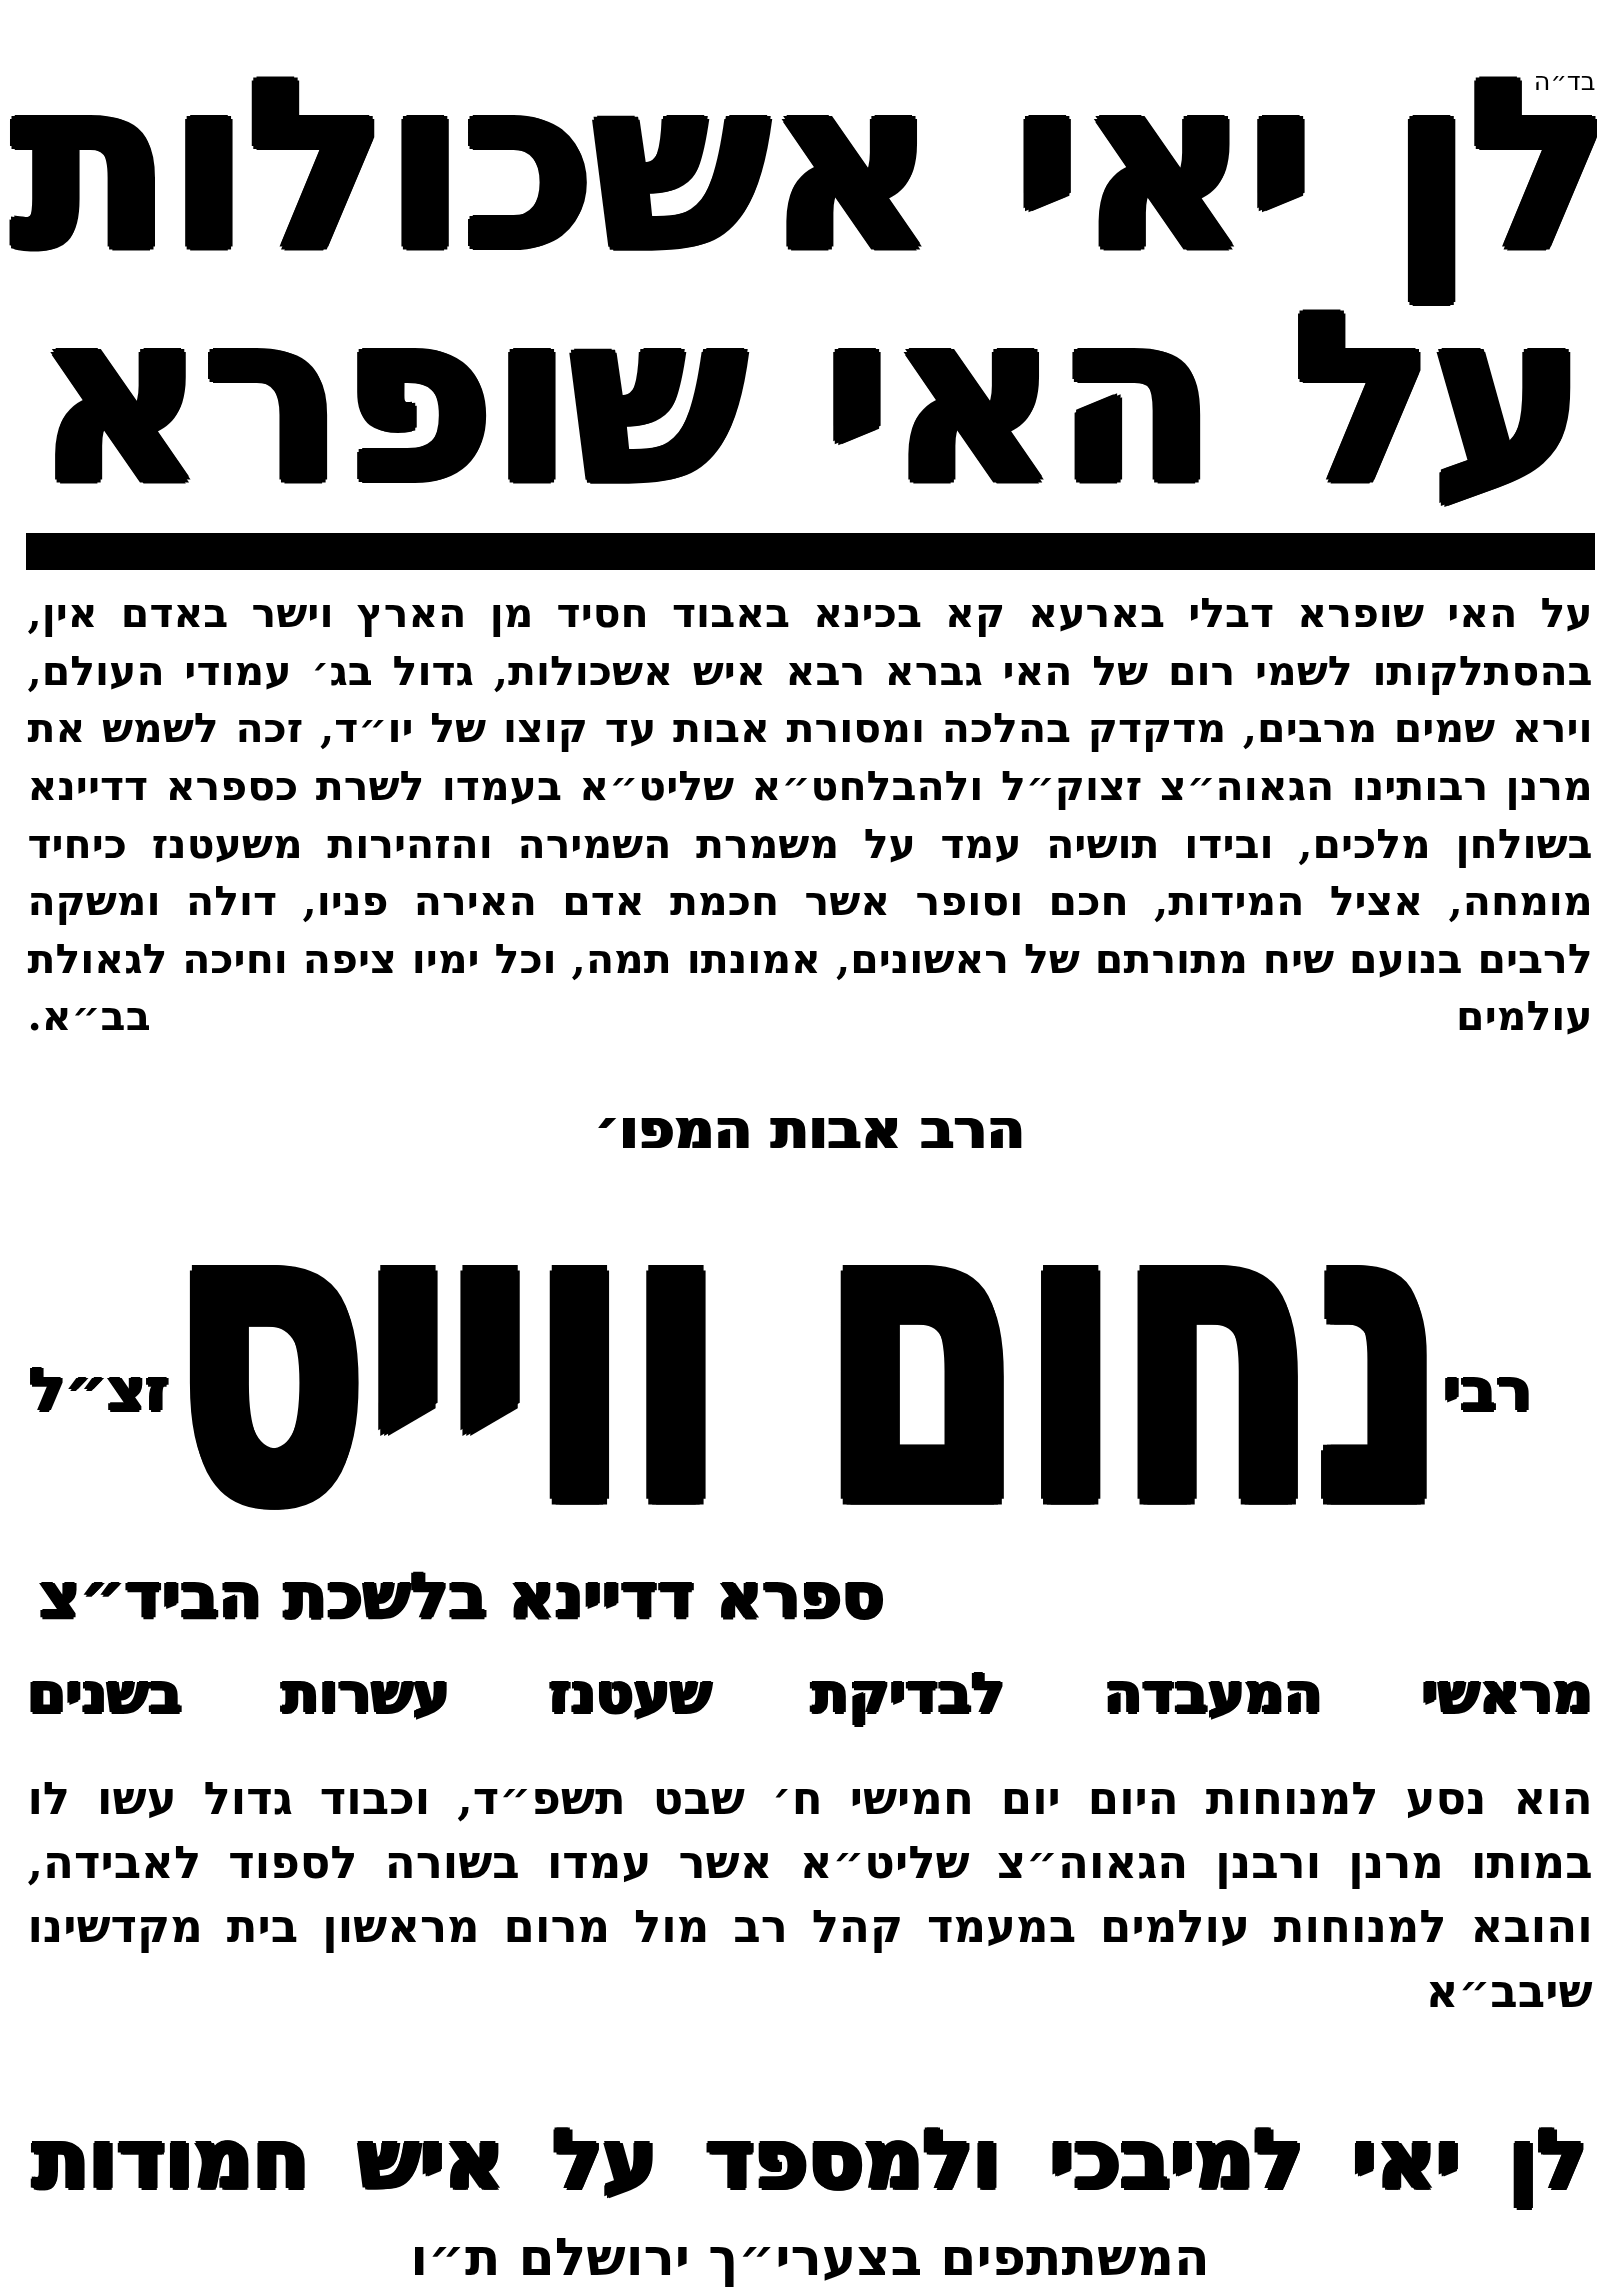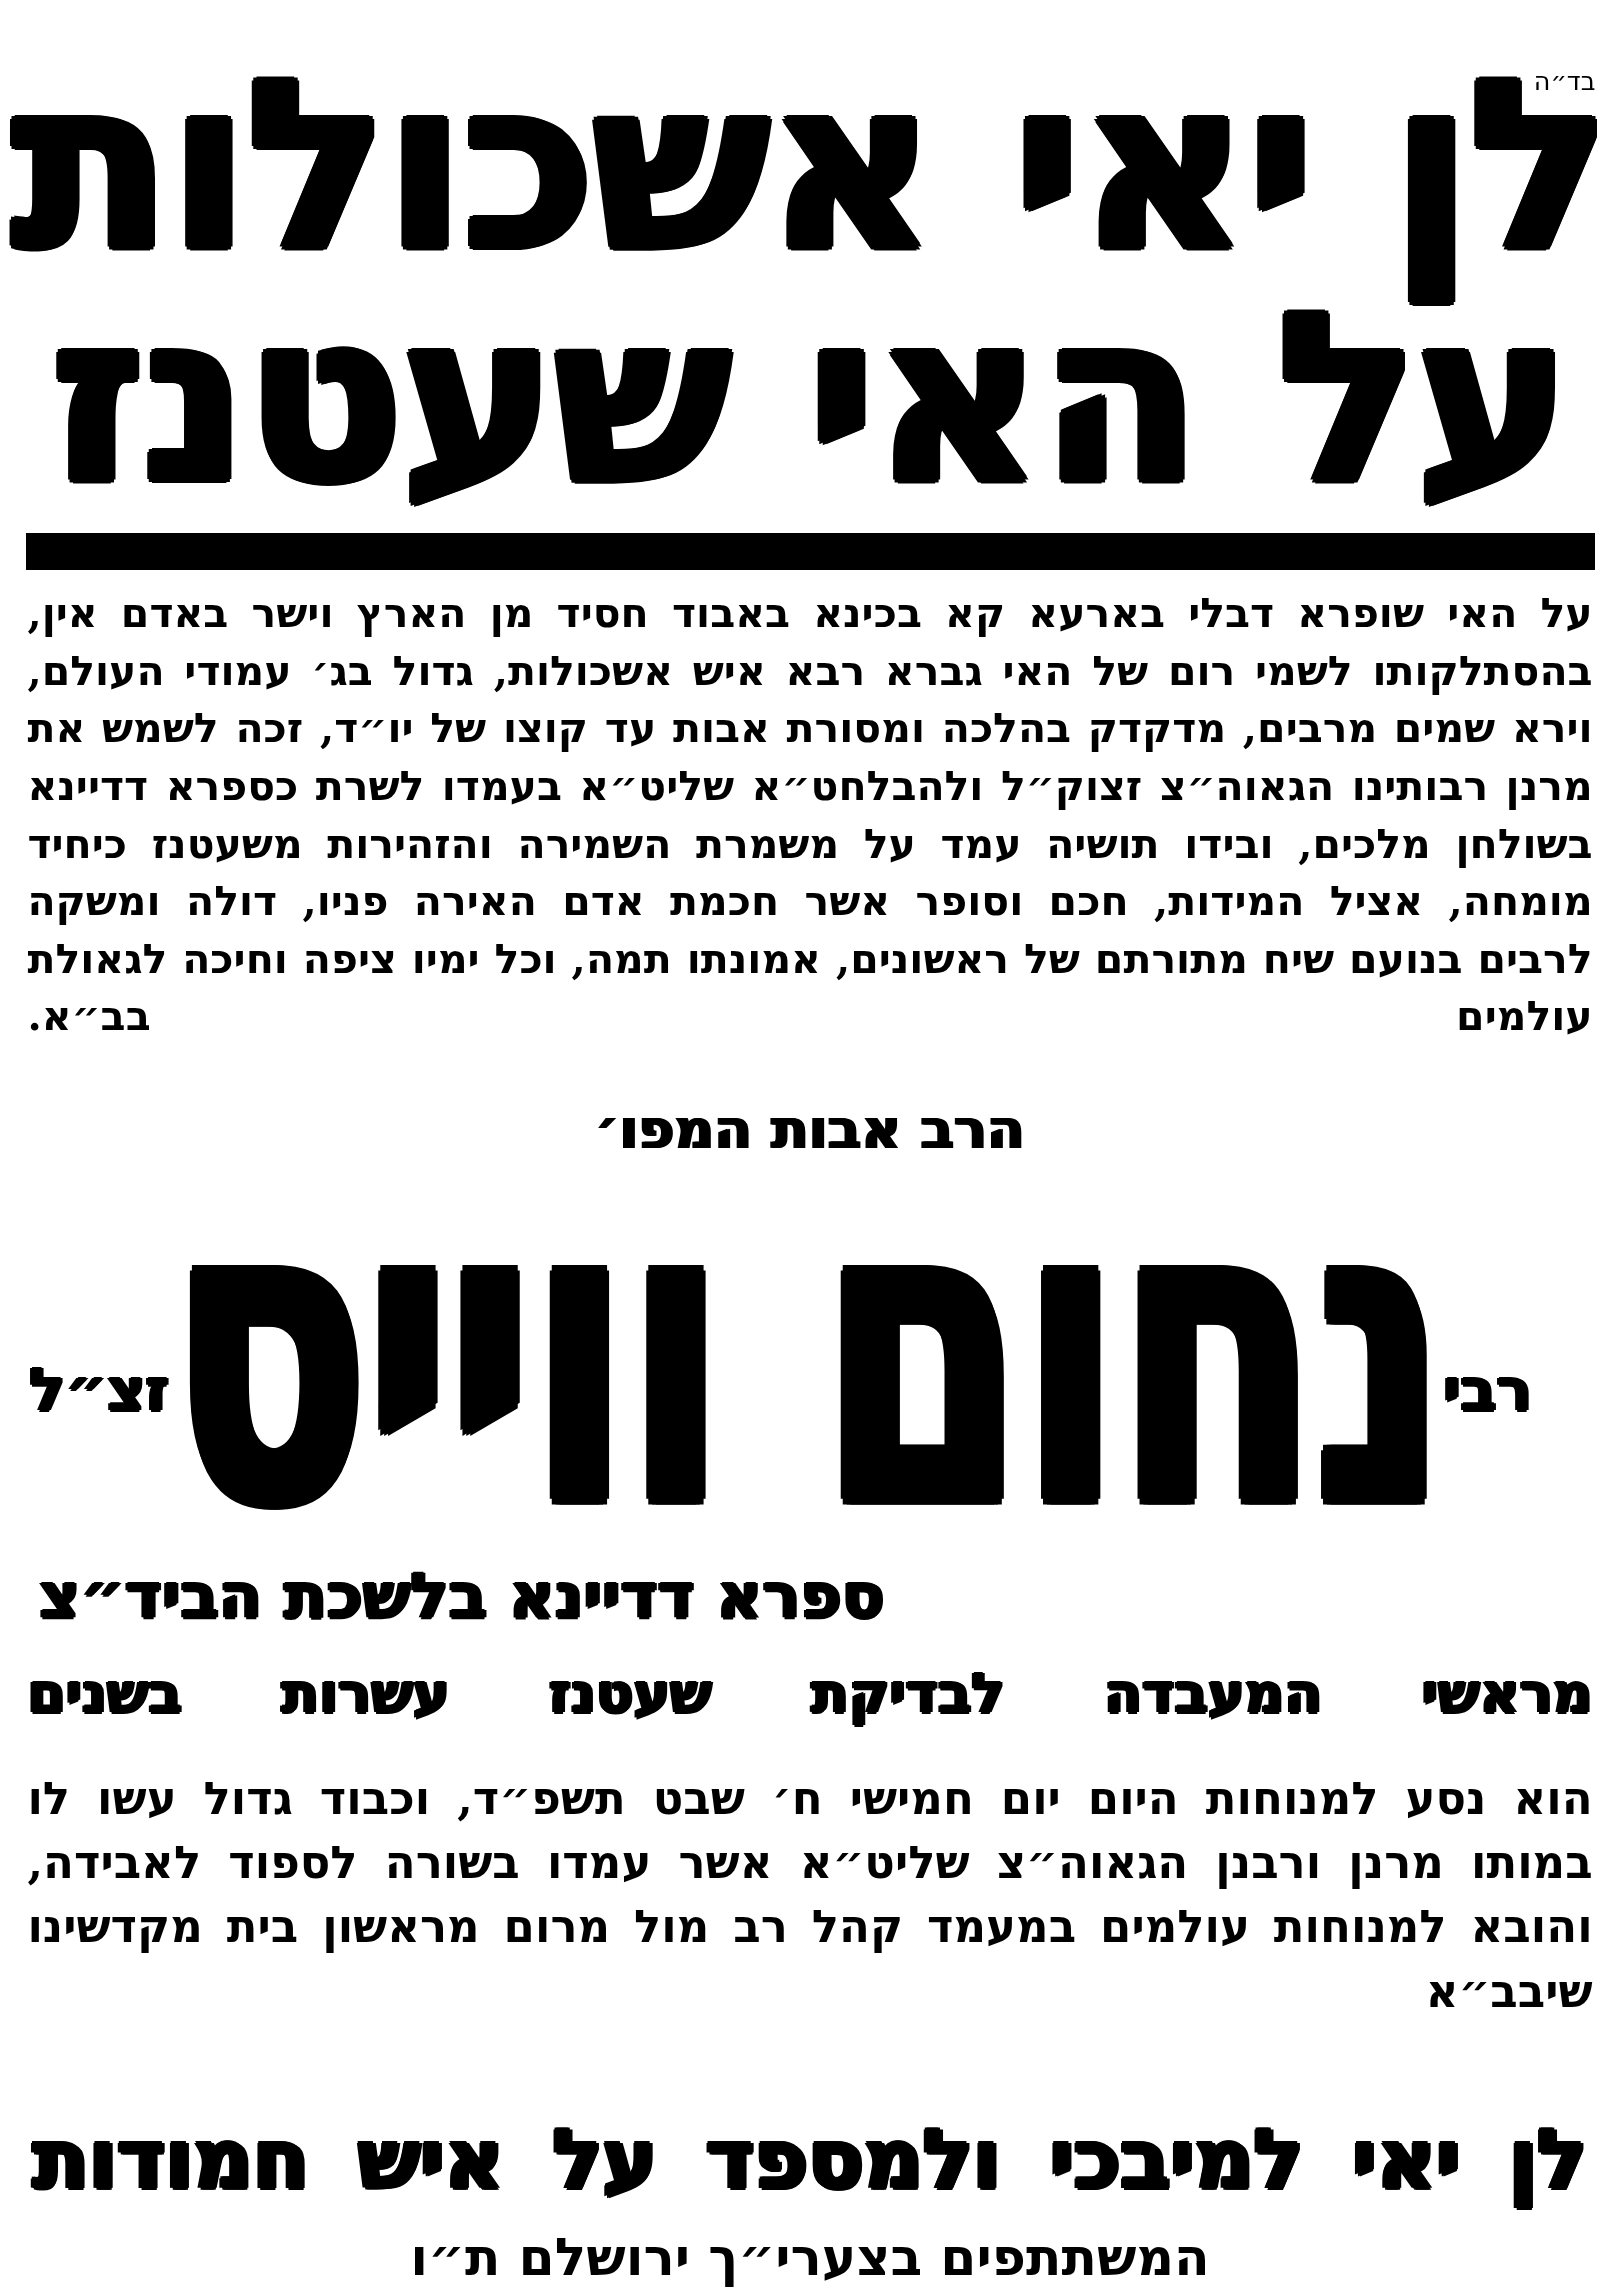--- a/index.html
+++ b/index.html
@@ -72,21 +72,21 @@
 </style>
 </head>
 <body>
 
 <div class="poster">
 
   <div class="corner">בד״ה</div>
 
   <h1 class="headline">
     <span class="hl-line">לן יאי אשכולות</span>
-    <span class="hl-line">על האי שעטנז</span>
+    <span class="hl-line">על האי שופרא</span>
   </h1>
 
   <div class="rule"></div>
 
   <p class="body-par">על האי שופרא דבלי בארעא קא בכינא באבוד חסיד מן הארץ וישר באדם אין, בהסתלקותו לשמי רום של האי גברא רבא איש אשכולות, גדול בג׳ עמודי העולם, וירא שמים מרבים, מדקדק בהלכה ומסורת אבות עד קוצו של יו״ד, זכה לשמש את מרנן רבותינו הגאוה״צ זצוק״ל ולהבלחט״א שליט״א בעמדו לשרת כספרא דדיינא בשולחן מלכים, ובידו תושיה עמד על משמרת השמירה והזהירות משעטנז כיחיד מומחה, אציל המידות, חכם וסופר אשר חכמת אדם האירה פניו, דולה ומשקה לרבים בנועם שיח מתורתם של ראשונים, אמונתו תמה, וכל ימיו ציפה וחיכה לגאולת עולמים בב״א.</p>
 
   <div class="honorific">הרב אבות המפו׳</div>
 
   <div class="name-row">
     <span class="name-side">רבי</span>

